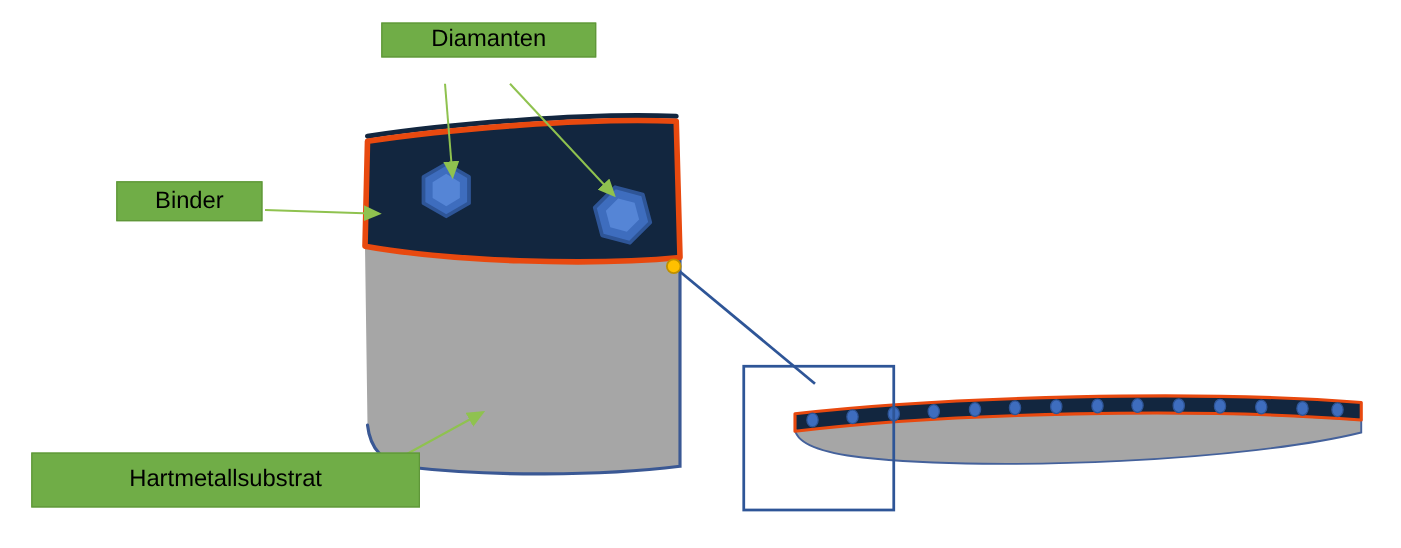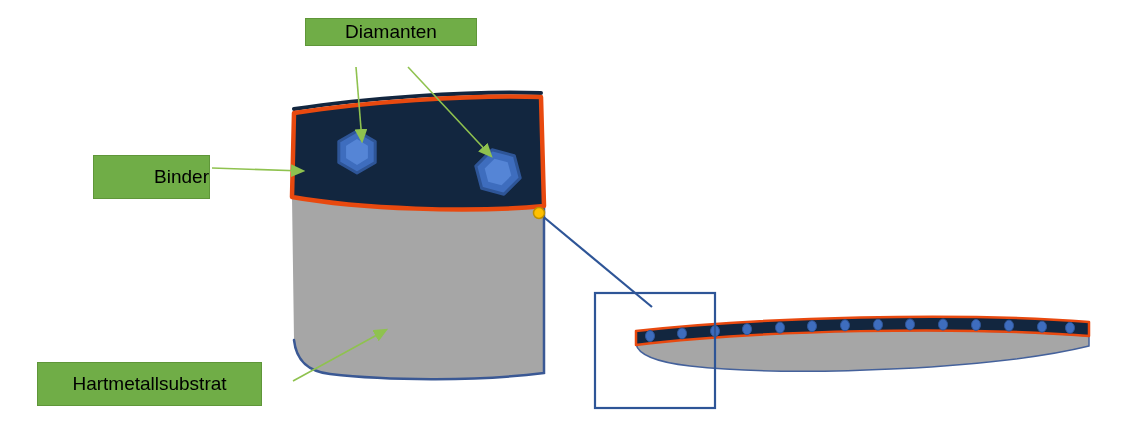--- a/index.html
+++ b/index.html
@@ -21,22 +21,22 @@
     display: flex;
     align-items: center;
     justify-content: center;
     color: #000000;
     font-size: 19px;
     border: 1px solid transparent;
     box-sizing: border-box;
     white-space: nowrap;
   }
   .label-diamanten { left: 305px; top: 18px;  width: 172px; height: 28px; }
-  .label-binder    { left: 93px;  top: 155px; width: 117px; height: 44px; justify-content: flex-end; }
-  .label-substrat  { left: 37px;  top: 362px; width: 225px; height: 44px; }
+  .label-binder    { left: 93px;  top: 145px; width: 117px; height: 32px; }
+  .label-substrat  { left: 25px;  top: 362px; width: 311px; height: 44px; }
 </style>
 </head>
 <body>
 
 <div class="canvas" style="background-color: rgb(255, 255, 255);">
 
   <svg class="diagram-svg" viewBox="0 0 1121 438">
     <defs>
       <marker id="arrowhead-green" markerWidth="9" markerHeight="8" refX="7.5" refY="4" orient="auto">
         <path d="M0,0 L9,4 L0,8 Z" fill="#8FC24F"></path>

